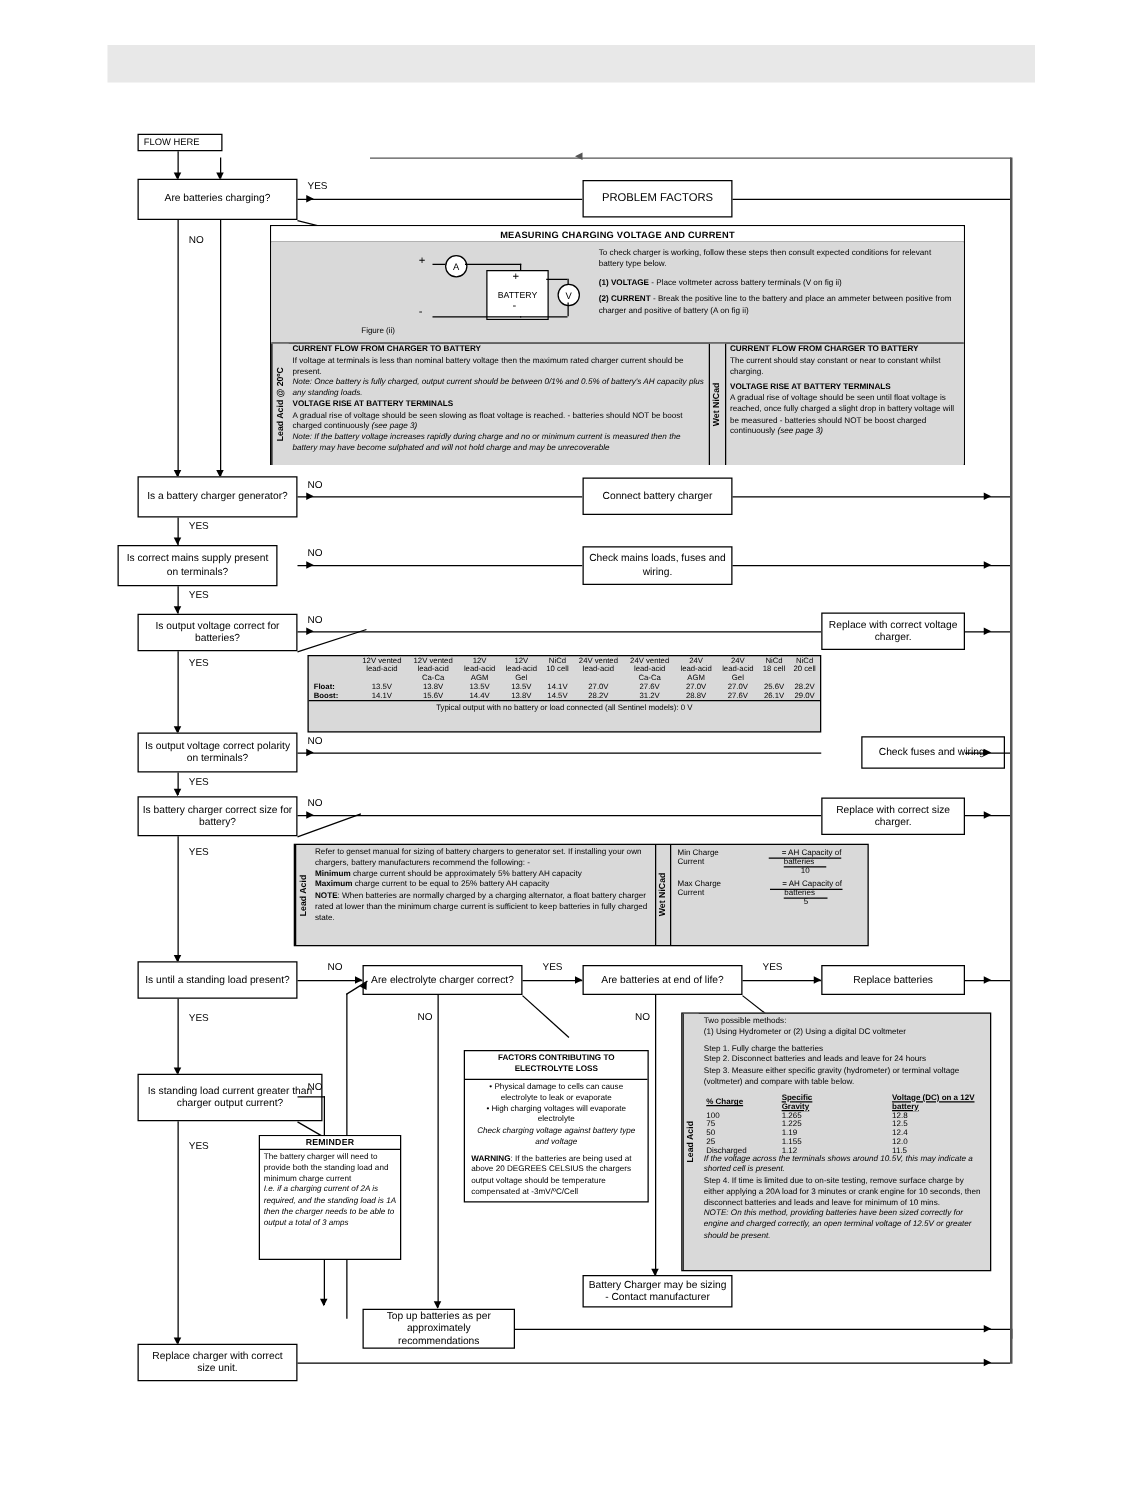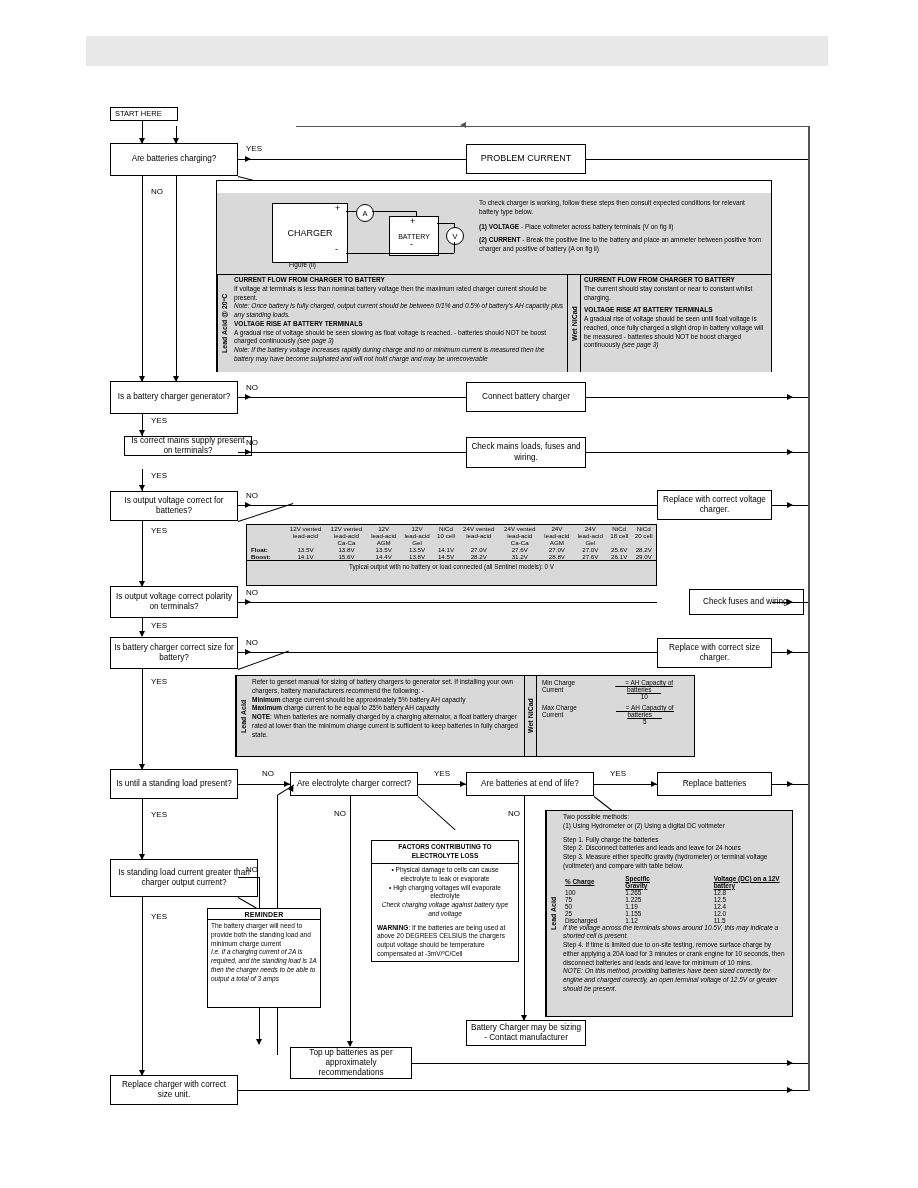--- a/index.html
+++ b/index.html
@@ -68,48 +68,46 @@
 <body>
 
 <div class="page">
 
   <div class="hdrband"></div>
 
   <div class="ln lnv lngrey" style="left:808px;top:126px;width:1.5px;height:945px;"></div>
   <div class="ln lnh lngrey" style="left:296px;top:125.5px;width:513px;height:1.5px;"></div>
   <div class="arw arw-l" style="left:460px;top:122px;border-right-color:#555;"></div>
 
-  <div class="box" style="left:110px;top:107px;width:68px;height:14px;font-size:7.5px;justify-content:flex-start;padding-left:4px;">START HERE</div>
+  <div class="box" style="left:110px;top:107px;width:68px;height:14px;font-size:7.5px;justify-content:flex-start;padding-left:4px;">FLOW HERE</div>
   <div class="ln lnv" style="left:142px;top:121px;height:22px;"></div>
   <div class="arw arw-d" style="left:138.5px;top:138px;"></div>
   <div class="ln lnv" style="left:176px;top:126px;height:17px;"></div>
   <div class="arw arw-d" style="left:172.5px;top:138px;"></div>
 
   <div class="box" style="left:110px;top:143px;width:128px;height:33px;">Are batteries charging?</div>
 
   <div class="ln" style="left:238px;top:176px;width:80px;height:1px;transform:rotate(14deg);transform-origin:left center;"></div>
 
   <div class="lbl" style="left:246px;top:145px;">YES</div>
   <div class="ln lnh" style="left:238px;top:159px;width:228px;"></div>
   <div class="arw arw-r" style="left:245px;top:155.5px;"></div>
-  <div class="box" style="left:466px;top:144px;width:120px;height:30px;font-size:9px;">PROBLEM CURRENT</div>
+  <div class="box" style="left:466px;top:144px;width:120px;height:30px;font-size:9px;">PROBLEM FACTORS</div>
   <div class="ln lnh" style="left:586px;top:159px;width:222px;"></div>
 
   <div class="lbl" style="left:151px;top:188px;">NO</div>
   <div class="ln lnv" style="left:142px;top:176px;height:205px;"></div>
   <div class="arw arw-d" style="left:138.5px;top:376px;"></div>
   <div class="ln lnv" style="left:176px;top:176px;height:205px;"></div>
   <div class="arw arw-d" style="left:172.5px;top:376px;"></div>
 
   <div class="panel-w" style="left:216px;top:180px;width:556px;height:192px;">
+    <div class="ptitle">MEASURING CHARGING VOLTAGE AND CURRENT</div>
 
     <div class="abs" style="left:0;top:12px;width:554px;height:82px;background:#d9d9d9;border-bottom:1px solid #000;">
-      <div class="cbox" style="left:55px;top:10px;width:74px;height:58px;">
-        <span style="font-size:9px;">CHARGER</span>
-      </div>
       <div class="plus" style="left:118px;top:11px;">+</div>
       <div class="plus" style="left:118px;top:52px;">-</div>
       <div class="meter" style="left:139px;top:11px;width:16px;height:16px;">A</div>
       <div class="cbox" style="left:172px;top:23px;width:48px;height:38px;">
         <span style="font-size:7px;">BATTERY</span>
       </div>
       <div class="plus" style="left:193px;top:24px;">+</div>
       <div class="plus" style="left:193px;top:47px;">-</div>
       <div class="meter" style="left:229px;top:34px;width:16px;height:16px;">V</div>
 
@@ -157,21 +155,21 @@
   <div class="lbl" style="left:246px;top:384px;">NO</div>
   <div class="ln lnh" style="left:238px;top:397px;width:228px;"></div>
   <div class="arw arw-r" style="left:245px;top:393.5px;"></div>
   <div class="box" style="left:466px;top:382px;width:120px;height:30px;">Connect battery charger</div>
   <div class="ln lnh" style="left:586px;top:397px;width:222px;"></div>
   <div class="arw arw-r" style="left:787px;top:393.5px;"></div>
   <div class="lbl" style="left:151px;top:417px;">YES</div>
   <div class="ln lnv" style="left:142px;top:414px;height:22px;"></div>
   <div class="arw arw-d" style="left:138.5px;top:430px;"></div>
 
-  <div class="box" style="left:124px;top:436px;width:128px;height:20px;">Is correct mains supply present on terminals?</div>
+  <div class="box" style="left:94px;top:436px;width:128px;height:33px;">Is correct mains supply present on terminals?</div>
   <div class="lbl" style="left:246px;top:439px;">NO</div>
   <div class="ln lnh" style="left:238px;top:452px;width:228px;"></div>
   <div class="arw arw-r" style="left:245px;top:448.5px;"></div>
   <div class="box" style="left:466px;top:437px;width:120px;height:31px;">Check mains loads, fuses and wiring.</div>
   <div class="ln lnh" style="left:586px;top:452px;width:222px;"></div>
   <div class="arw arw-r" style="left:787px;top:448.5px;"></div>
   <div class="lbl" style="left:151px;top:472px;">YES</div>
   <div class="ln lnv" style="left:142px;top:469px;height:22px;"></div>
   <div class="arw arw-d" style="left:138.5px;top:485px;"></div>
 

